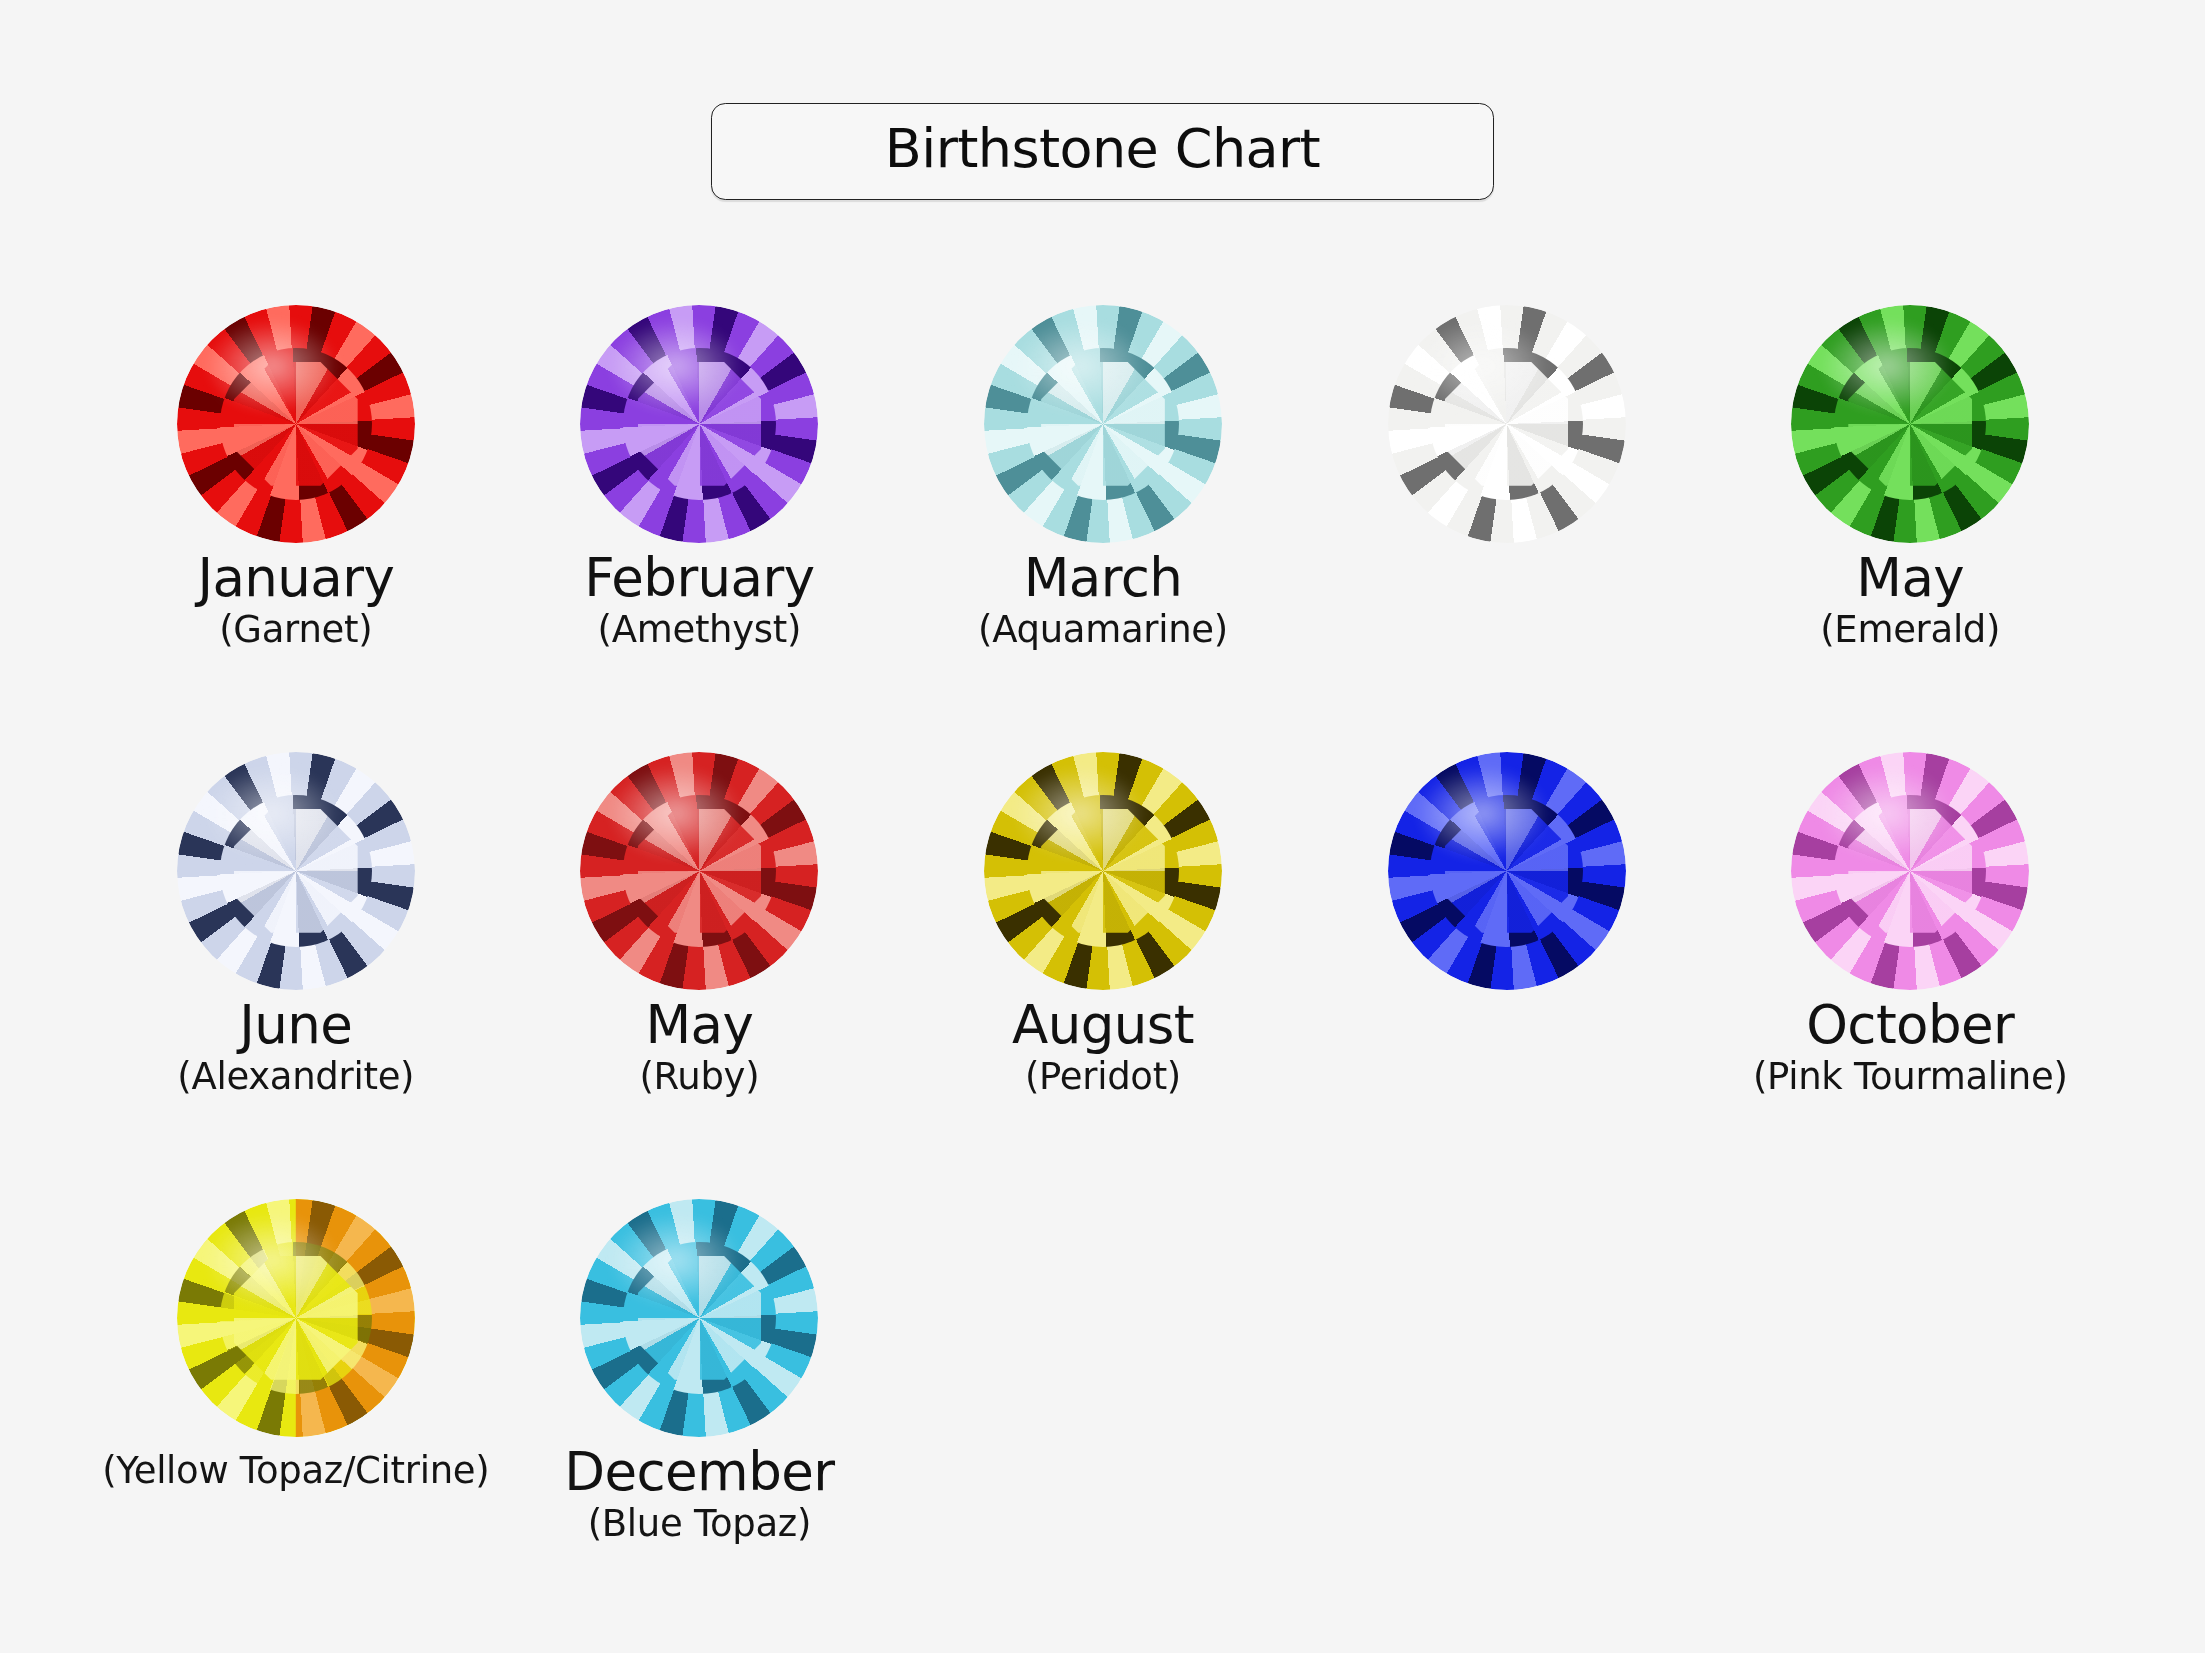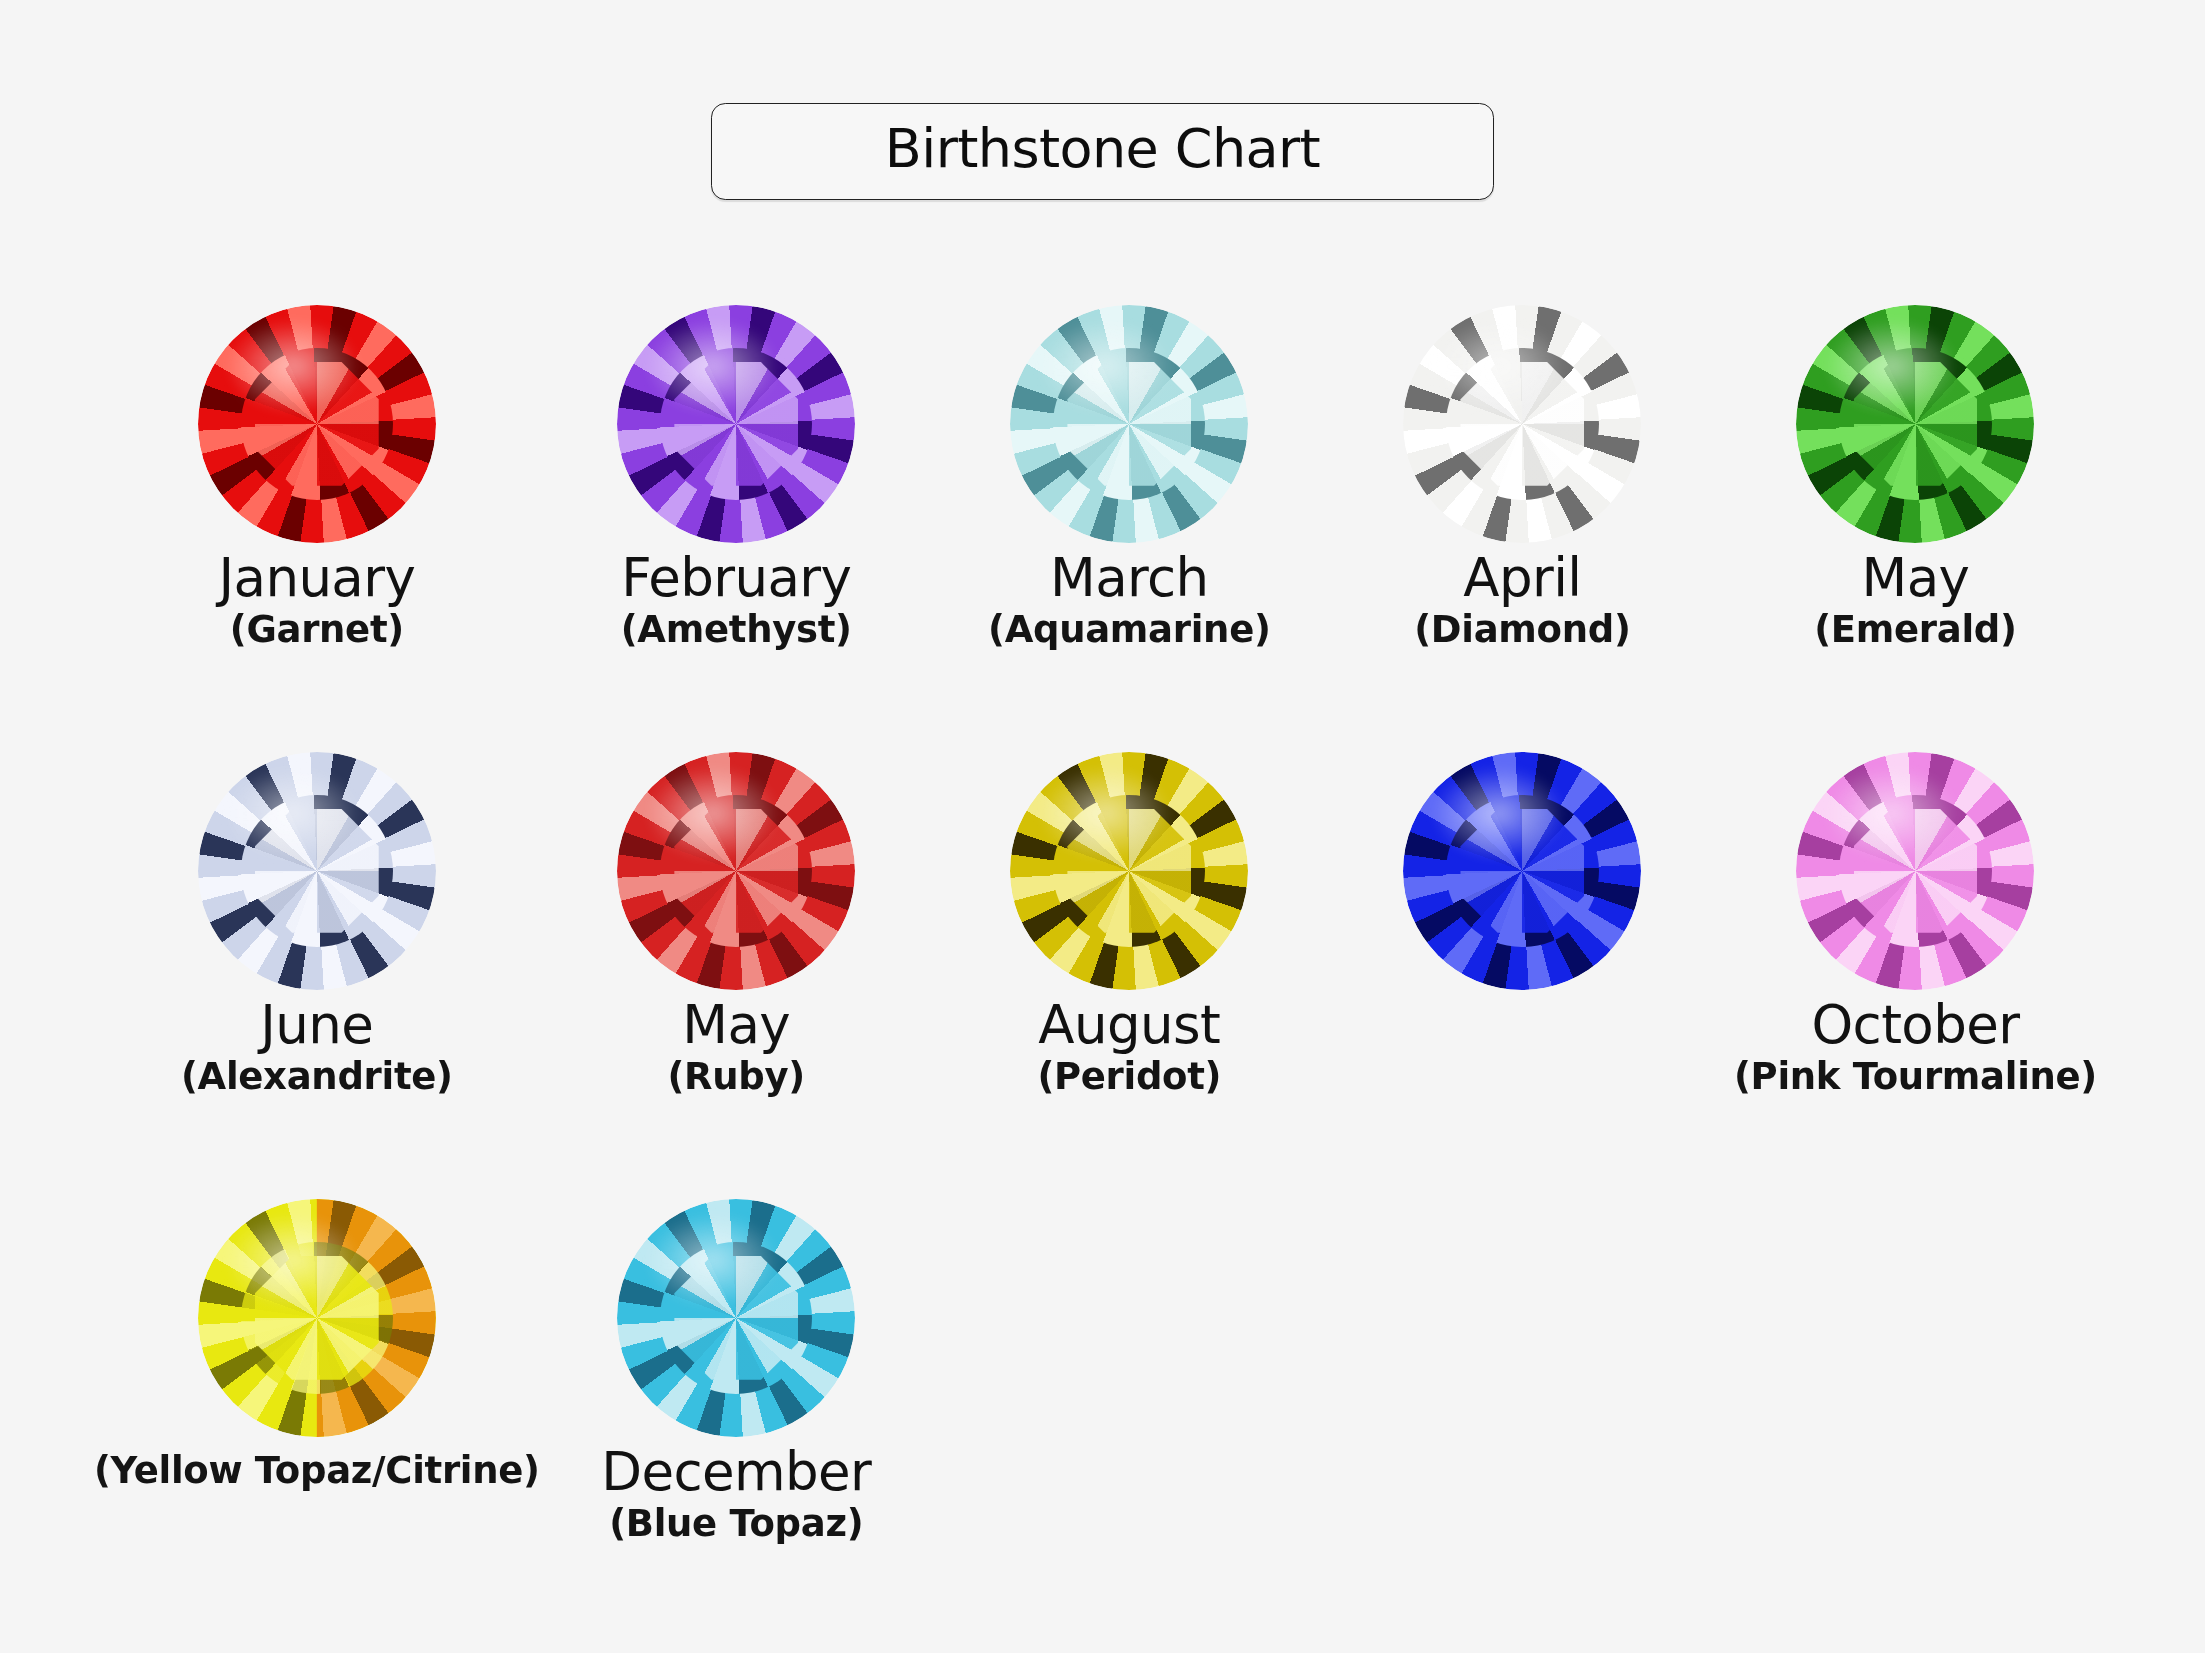--- a/index.html
+++ b/index.html
@@ -110,21 +110,21 @@
     color: #111111;
     font-weight: 400;
     letter-spacing: -0.6px;
     white-space: nowrap;
     font-family: "DejaVu Sans", "Liberation Sans", sans-serif;
   }
   .stone {
     margin-top: 7.7px;
     font-size: 37px;
     color: #141414;
-    font-weight: 700;
+    font-weight: 400;
     letter-spacing: -0.3px;
     white-space: nowrap;
     font-family: "DejaVu Sans", "Liberation Sans", sans-serif;
   }
 </style>
 </head>
 <body>
 
 <div id="title-wrap">
   <div id="title-box">
@@ -169,24 +169,20 @@
         <div class="stone">(Aquamarine)</div>
       </div>
     </div>
     <div class="cell">
       <div class="gem">
         <div class="f-ring" style="background: conic-gradient(from 8deg, rgb(111, 111, 111) 0deg, rgb(111, 111, 111) 11.25deg, rgb(242, 242, 240) 11.25deg, rgb(242, 242, 240) 22.5deg, rgb(255, 255, 255) 22.5deg, rgb(255, 255, 255) 33.75deg, rgb(242, 242, 240) 33.75deg, rgb(242, 242, 240) 45deg, rgb(111, 111, 111) 45deg, rgb(111, 111, 111) 56.25deg, rgb(242, 242, 240) 56.25deg, rgb(242, 242, 240) 67.5deg, rgb(255, 255, 255) 67.5deg, rgb(255, 255, 255) 78.75deg, rgb(242, 242, 240) 78.75deg, rgb(242, 242, 240) 90deg, rgb(111, 111, 111) 90deg, rgb(111, 111, 111) 101.25deg, rgb(242, 242, 240) 101.25deg, rgb(242, 242, 240) 112.5deg, rgb(255, 255, 255) 112.5deg, rgb(255, 255, 255) 123.75deg, rgb(242, 242, 240) 123.75deg, rgb(242, 242, 240) 135deg, rgb(111, 111, 111) 135deg, rgb(111, 111, 111) 146.25deg, rgb(242, 242, 240) 146.25deg, rgb(242, 242, 240) 157.5deg, rgb(255, 255, 255) 157.5deg, rgb(255, 255, 255) 168.75deg, rgb(242, 242, 240) 168.75deg, rgb(242, 242, 240) 180deg, rgb(111, 111, 111) 180deg, rgb(111, 111, 111) 191.25deg, rgb(242, 242, 240) 191.25deg, rgb(242, 242, 240) 202.5deg, rgb(255, 255, 255) 202.5deg, rgb(255, 255, 255) 213.75deg, rgb(242, 242, 240) 213.75deg, rgb(242, 242, 240) 225deg, rgb(111, 111, 111) 225deg, rgb(111, 111, 111) 236.25deg, rgb(242, 242, 240) 236.25deg, rgb(242, 242, 240) 247.5deg, rgb(255, 255, 255) 247.5deg, rgb(255, 255, 255) 258.75deg, rgb(242, 242, 240) 258.75deg, rgb(242, 242, 240) 270deg, rgb(111, 111, 111) 270deg, rgb(111, 111, 111) 281.25deg, rgb(242, 242, 240) 281.25deg, rgb(242, 242, 240) 292.5deg, rgb(255, 255, 255) 292.5deg, rgb(255, 255, 255) 303.75deg, rgb(242, 242, 240) 303.75deg, rgb(242, 242, 240) 315deg, rgb(111, 111, 111) 315deg, rgb(111, 111, 111) 326.25deg, rgb(242, 242, 240) 326.25deg, rgb(242, 242, 240) 337.5deg, rgb(255, 255, 255) 337.5deg, rgb(255, 255, 255) 348.75deg, rgb(242, 242, 240) 348.75deg, rgb(242, 242, 240) 360deg);"></div>
         <div class="f-star" style="background: conic-gradient(from 20deg, rgb(111, 111, 111) 0deg, rgb(111, 111, 111) 22.5deg, rgb(255, 255, 255) 22.5deg, rgb(255, 255, 255) 45deg, rgb(242, 242, 240) 45deg, rgb(242, 242, 240) 67.5deg, rgb(111, 111, 111) 67.5deg, rgb(111, 111, 111) 90deg, rgb(255, 255, 255) 90deg, rgb(255, 255, 255) 112.5deg, rgb(242, 242, 240) 112.5deg, rgb(242, 242, 240) 135deg, rgb(111, 111, 111) 135deg, rgb(111, 111, 111) 157.5deg, rgb(255, 255, 255) 157.5deg, rgb(255, 255, 255) 180deg, rgb(242, 242, 240) 180deg, rgb(242, 242, 240) 202.5deg, rgb(111, 111, 111) 202.5deg, rgb(111, 111, 111) 225deg, rgb(255, 255, 255) 225deg, rgb(255, 255, 255) 247.5deg, rgb(242, 242, 240) 247.5deg, rgb(242, 242, 240) 270deg, rgb(111, 111, 111) 270deg, rgb(111, 111, 111) 292.5deg, rgb(255, 255, 255) 292.5deg, rgb(255, 255, 255) 315deg, rgb(242, 242, 240) 315deg, rgb(242, 242, 240) 337.5deg, rgb(111, 111, 111) 337.5deg, rgb(111, 111, 111) 360deg);"></div>
         <div class="f-table" style="background: conic-gradient(rgb(255, 255, 255) 0deg, rgb(255, 255, 255) 30deg, rgb(242, 242, 240) 30deg, rgb(242, 242, 240) 60deg, rgb(255, 255, 255) 60deg, rgb(255, 255, 255) 90deg, rgb(242, 242, 240) 90deg, rgb(242, 242, 240) 120deg, rgb(255, 255, 255) 120deg, rgb(255, 255, 255) 150deg, rgb(242, 242, 240) 150deg, rgb(242, 242, 240) 180deg, rgb(255, 255, 255) 180deg, rgb(255, 255, 255) 210deg, rgb(242, 242, 240) 210deg, rgb(242, 242, 240) 240deg, rgb(255, 255, 255) 240deg, rgb(255, 255, 255) 270deg, rgb(242, 242, 240) 270deg, rgb(242, 242, 240) 300deg, rgb(255, 255, 255) 300deg, rgb(255, 255, 255) 330deg, rgb(242, 242, 240) 330deg, rgb(242, 242, 240) 360deg); clip-path: polygon(30% 0%, 70% 0%, 100% 30%, 100% 70%, 70% 100%, 30% 100%, 0% 70%, 0% 30%); opacity: 0.9;"></div>
         <div class="f-hi" style="background: radial-gradient(closest-side, rgba(255, 255, 255, 0.55), rgba(255, 255, 255, 0));"></div>
       </div>
-      <div class="label">
-        <div class="month">April</div>
-        <div class="stone">(Diamond)</div>
-      </div>
     </div>
     <div class="cell">
       <div class="gem">
         <div class="f-ring" style="background: conic-gradient(from 8deg, rgb(11, 68, 6) 0deg, rgb(11, 68, 6) 11.25deg, rgb(47, 158, 32) 11.25deg, rgb(47, 158, 32) 22.5deg, rgb(116, 224, 92) 22.5deg, rgb(116, 224, 92) 33.75deg, rgb(47, 158, 32) 33.75deg, rgb(47, 158, 32) 45deg, rgb(11, 68, 6) 45deg, rgb(11, 68, 6) 56.25deg, rgb(47, 158, 32) 56.25deg, rgb(47, 158, 32) 67.5deg, rgb(116, 224, 92) 67.5deg, rgb(116, 224, 92) 78.75deg, rgb(47, 158, 32) 78.75deg, rgb(47, 158, 32) 90deg, rgb(11, 68, 6) 90deg, rgb(11, 68, 6) 101.25deg, rgb(47, 158, 32) 101.25deg, rgb(47, 158, 32) 112.5deg, rgb(116, 224, 92) 112.5deg, rgb(116, 224, 92) 123.75deg, rgb(47, 158, 32) 123.75deg, rgb(47, 158, 32) 135deg, rgb(11, 68, 6) 135deg, rgb(11, 68, 6) 146.25deg, rgb(47, 158, 32) 146.25deg, rgb(47, 158, 32) 157.5deg, rgb(116, 224, 92) 157.5deg, rgb(116, 224, 92) 168.75deg, rgb(47, 158, 32) 168.75deg, rgb(47, 158, 32) 180deg, rgb(11, 68, 6) 180deg, rgb(11, 68, 6) 191.25deg, rgb(47, 158, 32) 191.25deg, rgb(47, 158, 32) 202.5deg, rgb(116, 224, 92) 202.5deg, rgb(116, 224, 92) 213.75deg, rgb(47, 158, 32) 213.75deg, rgb(47, 158, 32) 225deg, rgb(11, 68, 6) 225deg, rgb(11, 68, 6) 236.25deg, rgb(47, 158, 32) 236.25deg, rgb(47, 158, 32) 247.5deg, rgb(116, 224, 92) 247.5deg, rgb(116, 224, 92) 258.75deg, rgb(47, 158, 32) 258.75deg, rgb(47, 158, 32) 270deg, rgb(11, 68, 6) 270deg, rgb(11, 68, 6) 281.25deg, rgb(47, 158, 32) 281.25deg, rgb(47, 158, 32) 292.5deg, rgb(116, 224, 92) 292.5deg, rgb(116, 224, 92) 303.75deg, rgb(47, 158, 32) 303.75deg, rgb(47, 158, 32) 315deg, rgb(11, 68, 6) 315deg, rgb(11, 68, 6) 326.25deg, rgb(47, 158, 32) 326.25deg, rgb(47, 158, 32) 337.5deg, rgb(116, 224, 92) 337.5deg, rgb(116, 224, 92) 348.75deg, rgb(47, 158, 32) 348.75deg, rgb(47, 158, 32) 360deg);"></div>
         <div class="f-star" style="background: conic-gradient(from 20deg, rgb(11, 68, 6) 0deg, rgb(11, 68, 6) 22.5deg, rgb(116, 224, 92) 22.5deg, rgb(116, 224, 92) 45deg, rgb(47, 158, 32) 45deg, rgb(47, 158, 32) 67.5deg, rgb(11, 68, 6) 67.5deg, rgb(11, 68, 6) 90deg, rgb(116, 224, 92) 90deg, rgb(116, 224, 92) 112.5deg, rgb(47, 158, 32) 112.5deg, rgb(47, 158, 32) 135deg, rgb(11, 68, 6) 135deg, rgb(11, 68, 6) 157.5deg, rgb(116, 224, 92) 157.5deg, rgb(116, 224, 92) 180deg, rgb(47, 158, 32) 180deg, rgb(47, 158, 32) 202.5deg, rgb(11, 68, 6) 202.5deg, rgb(11, 68, 6) 225deg, rgb(116, 224, 92) 225deg, rgb(116, 224, 92) 247.5deg, rgb(47, 158, 32) 247.5deg, rgb(47, 158, 32) 270deg, rgb(11, 68, 6) 270deg, rgb(11, 68, 6) 292.5deg, rgb(116, 224, 92) 292.5deg, rgb(116, 224, 92) 315deg, rgb(47, 158, 32) 315deg, rgb(47, 158, 32) 337.5deg, rgb(11, 68, 6) 337.5deg, rgb(11, 68, 6) 360deg);"></div>
         <div class="f-table" style="background: conic-gradient(rgb(116, 224, 92) 0deg, rgb(116, 224, 92) 30deg, rgb(47, 158, 32) 30deg, rgb(47, 158, 32) 60deg, rgb(116, 224, 92) 60deg, rgb(116, 224, 92) 90deg, rgb(47, 158, 32) 90deg, rgb(47, 158, 32) 120deg, rgb(116, 224, 92) 120deg, rgb(116, 224, 92) 150deg, rgb(47, 158, 32) 150deg, rgb(47, 158, 32) 180deg, rgb(116, 224, 92) 180deg, rgb(116, 224, 92) 210deg, rgb(47, 158, 32) 210deg, rgb(47, 158, 32) 240deg, rgb(116, 224, 92) 240deg, rgb(116, 224, 92) 270deg, rgb(47, 158, 32) 270deg, rgb(47, 158, 32) 300deg, rgb(116, 224, 92) 300deg, rgb(116, 224, 92) 330deg, rgb(47, 158, 32) 330deg, rgb(47, 158, 32) 360deg); clip-path: polygon(30% 0%, 70% 0%, 100% 30%, 100% 70%, 70% 100%, 30% 100%, 0% 70%, 0% 30%); opacity: 0.9;"></div>
         <div class="f-hi" style="background: radial-gradient(closest-side, rgba(255, 255, 255, 0.55), rgba(255, 255, 255, 0));"></div>
       </div>
       <div class="label">
         <div class="month">May</div>

